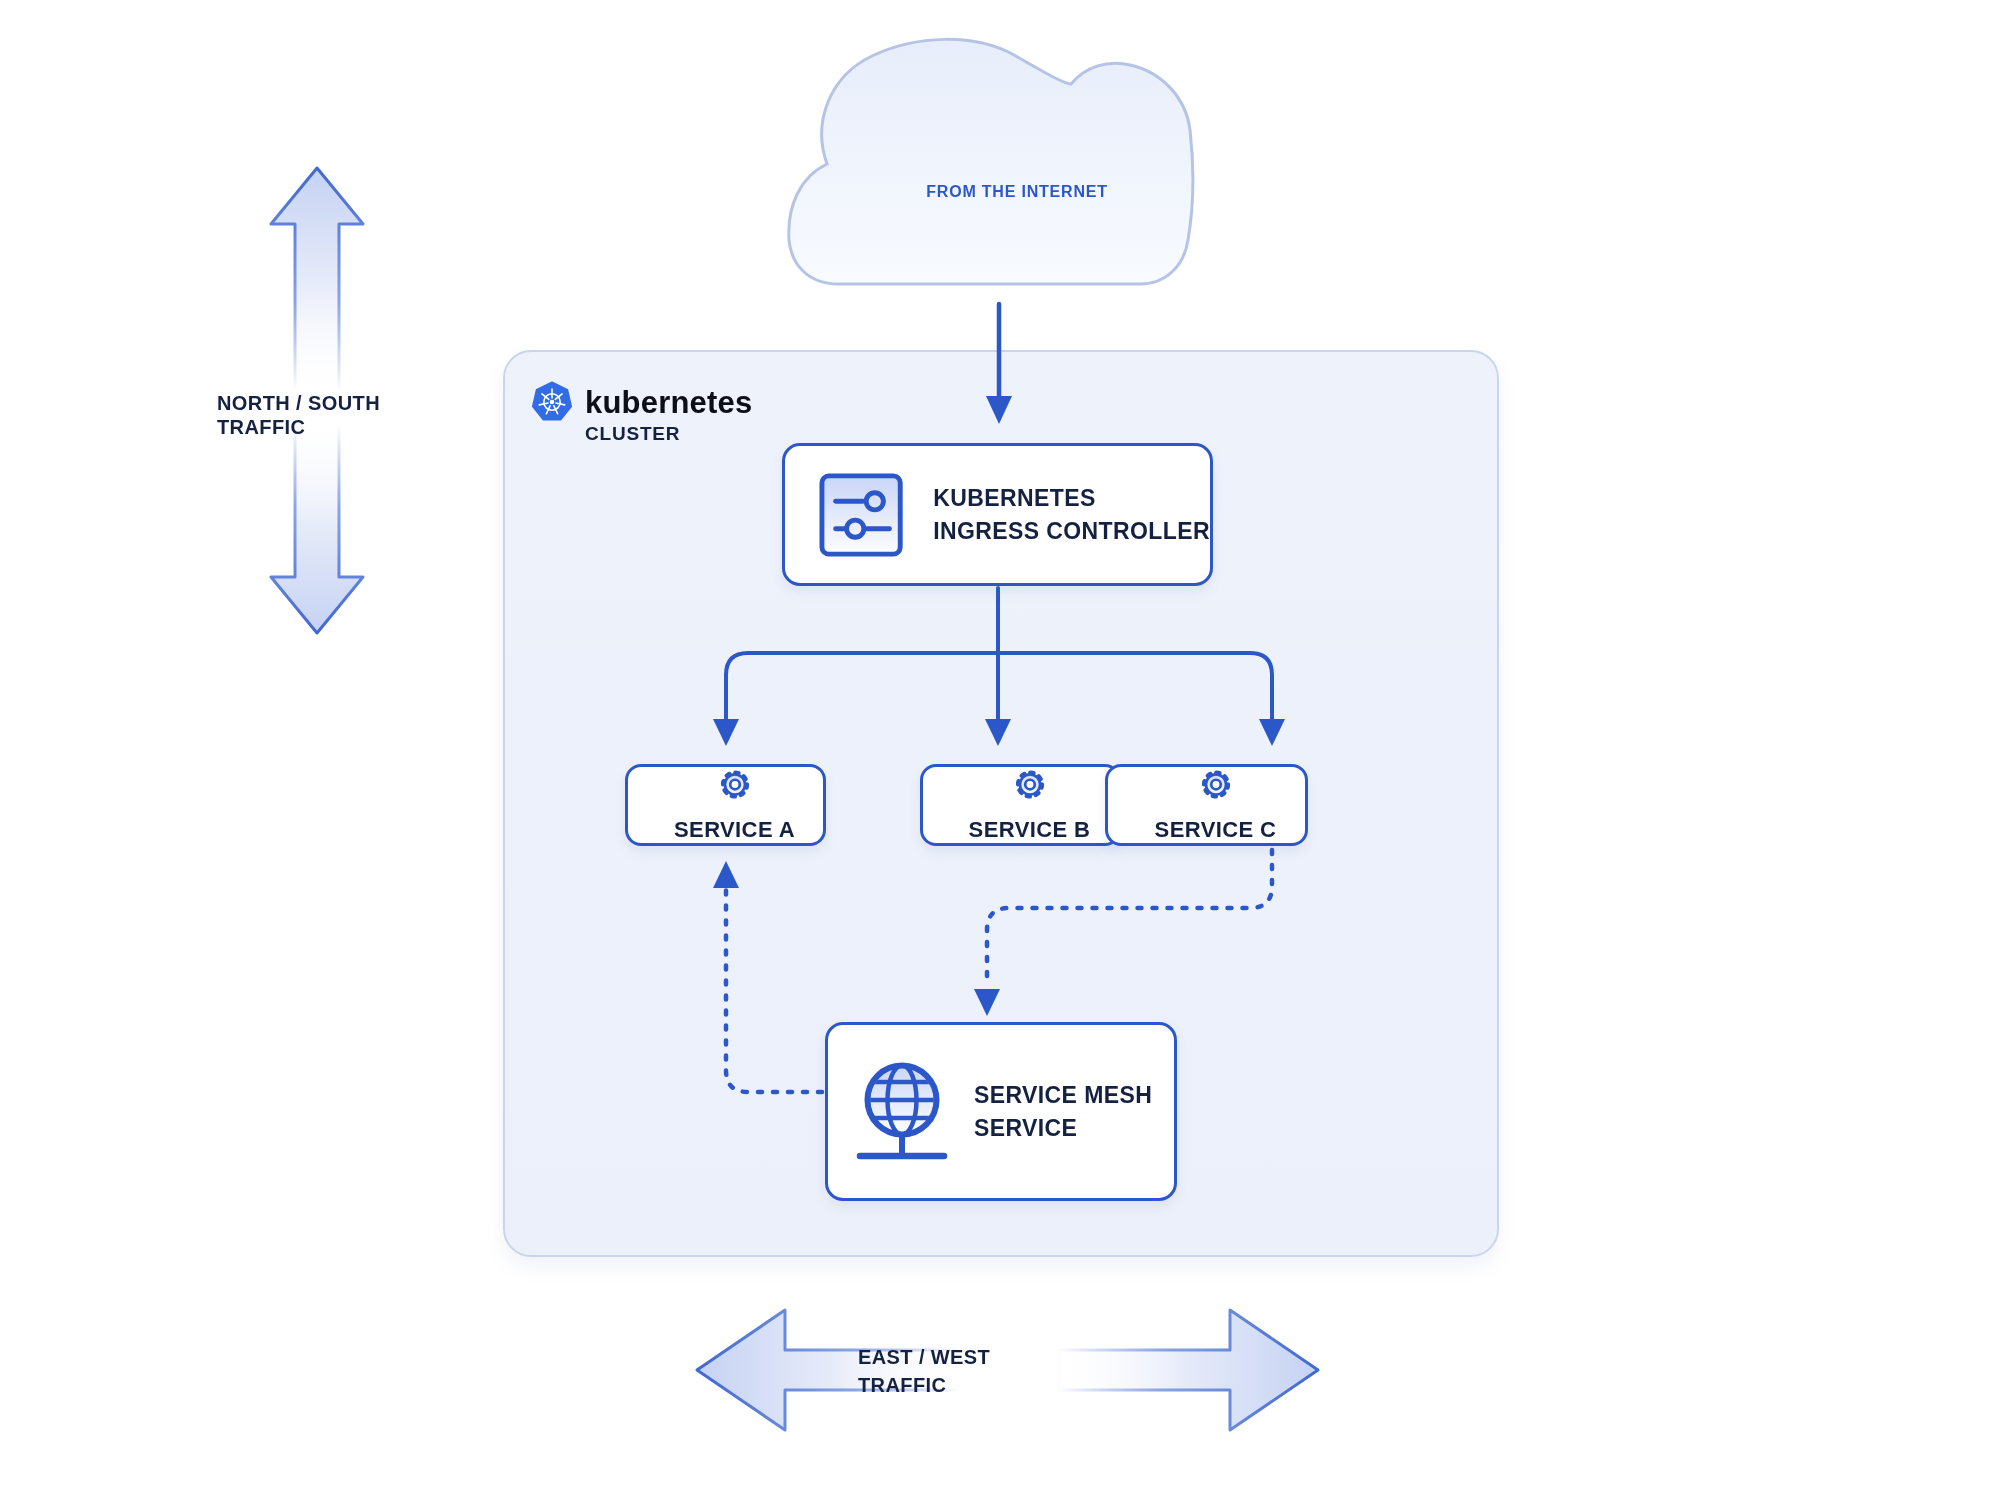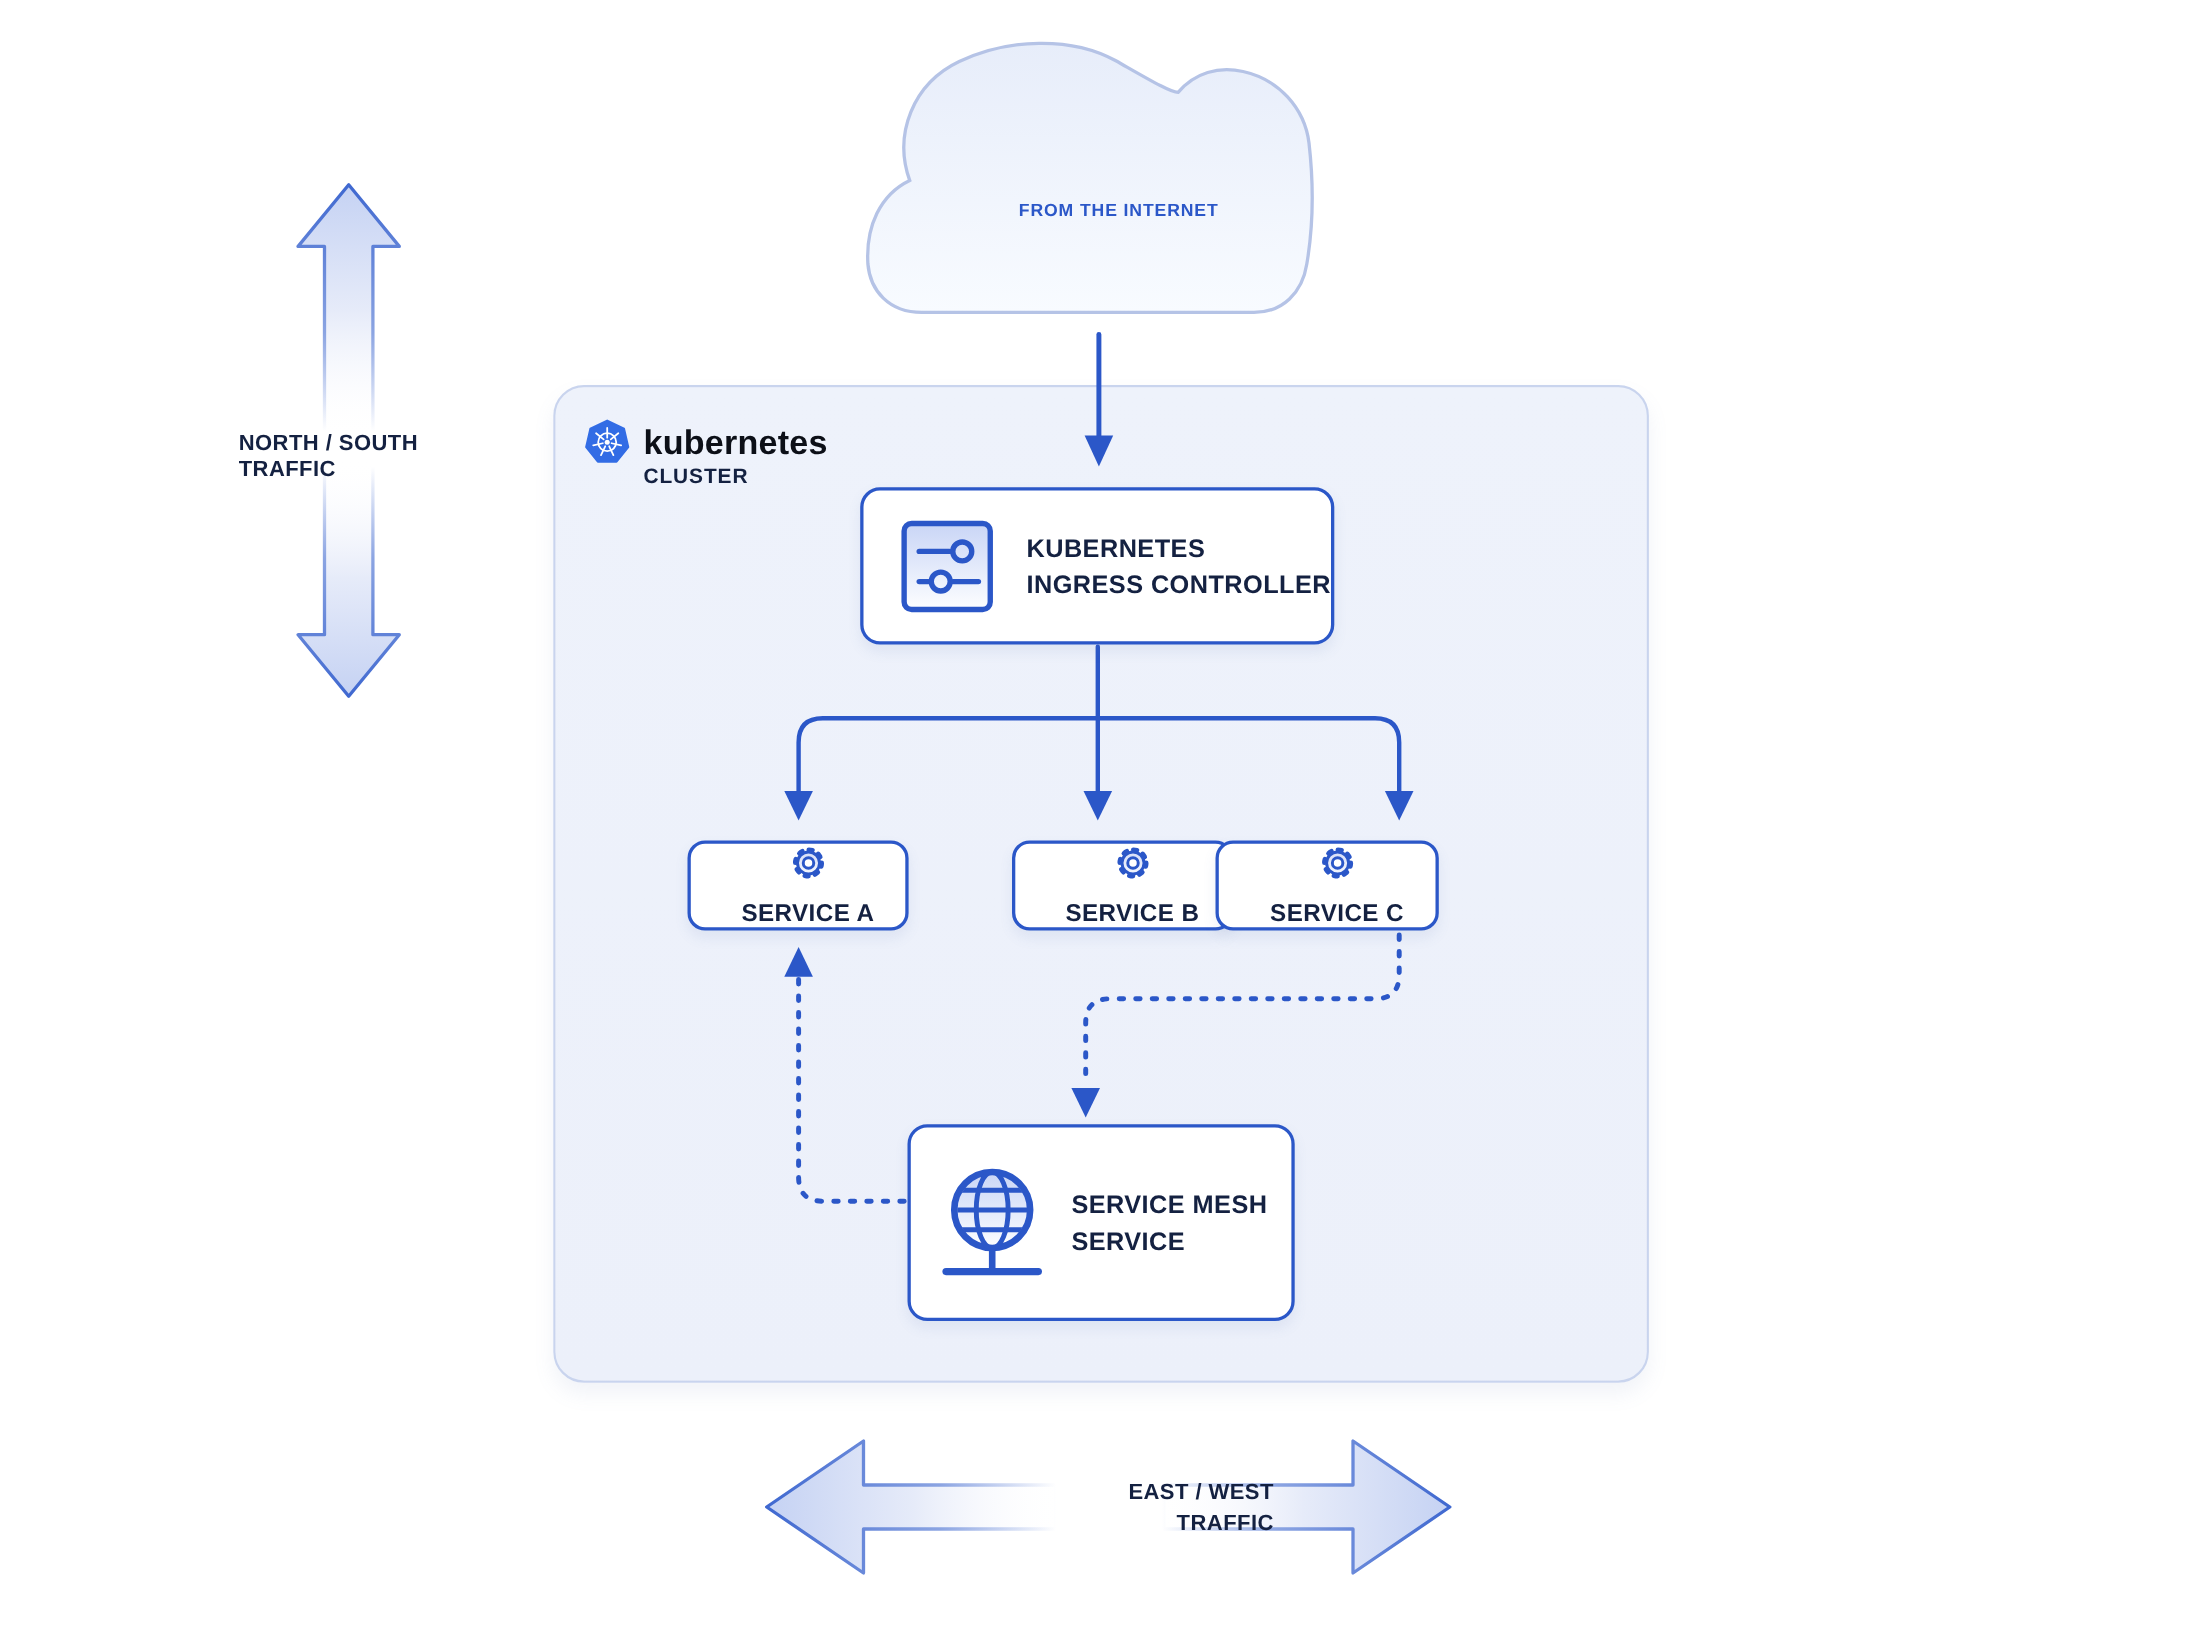--- a/index.html
+++ b/index.html
@@ -35,21 +35,21 @@
   .node-label{color:var(--navy-text,#142141);font-weight:700;font-size:23px;line-height:33px;letter-spacing:0.4px;white-space:nowrap;}
   .service-label{color:var(--navy-text,#142141);font-weight:700;font-size:22px;letter-spacing:0.4px;white-space:nowrap;}
 
   
   .brand-name{left:585px;top:386px;font-size:31px;line-height:34px;font-weight:800;color:var(--brand-text,#0c0f17);letter-spacing:0.2px;}
   .cluster-label{left:585px;top:424px;font-size:19px;line-height:20px;font-weight:800;color:var(--navy-text,#142141);letter-spacing:0.8px;text-align:right;}
 
   
   .cloud-label{left:817px;top:183px;width:400px;text-align:center;font-size:16px;font-weight:700;color:var(--accent,#2b57c8);letter-spacing:0.8px;}
   .ns-label{left:217px;top:391px;width:200px;font-size:20px;line-height:24px;font-weight:700;color:var(--navy-text,#142141);letter-spacing:0.4px;}
-  .ew-label{left:858px;top:1343px;width:300px;text-align:right;font-size:20px;line-height:28px;font-weight:700;color:var(--navy-text,#142141);letter-spacing:0.4px;}
+  .ew-label{left:858px;top:1343px;width:300px;text-align:left;font-size:20px;line-height:28px;font-weight:700;color:var(--navy-text,#142141);letter-spacing:0.4px;}
 
   .z1{z-index:1;} .z2{z-index:2;} .z3{z-index:3;}
 </style>
 </head>
 <body>
 
 <div class="stage">
 
   <div class="abs cluster-box z1"></div>
 

